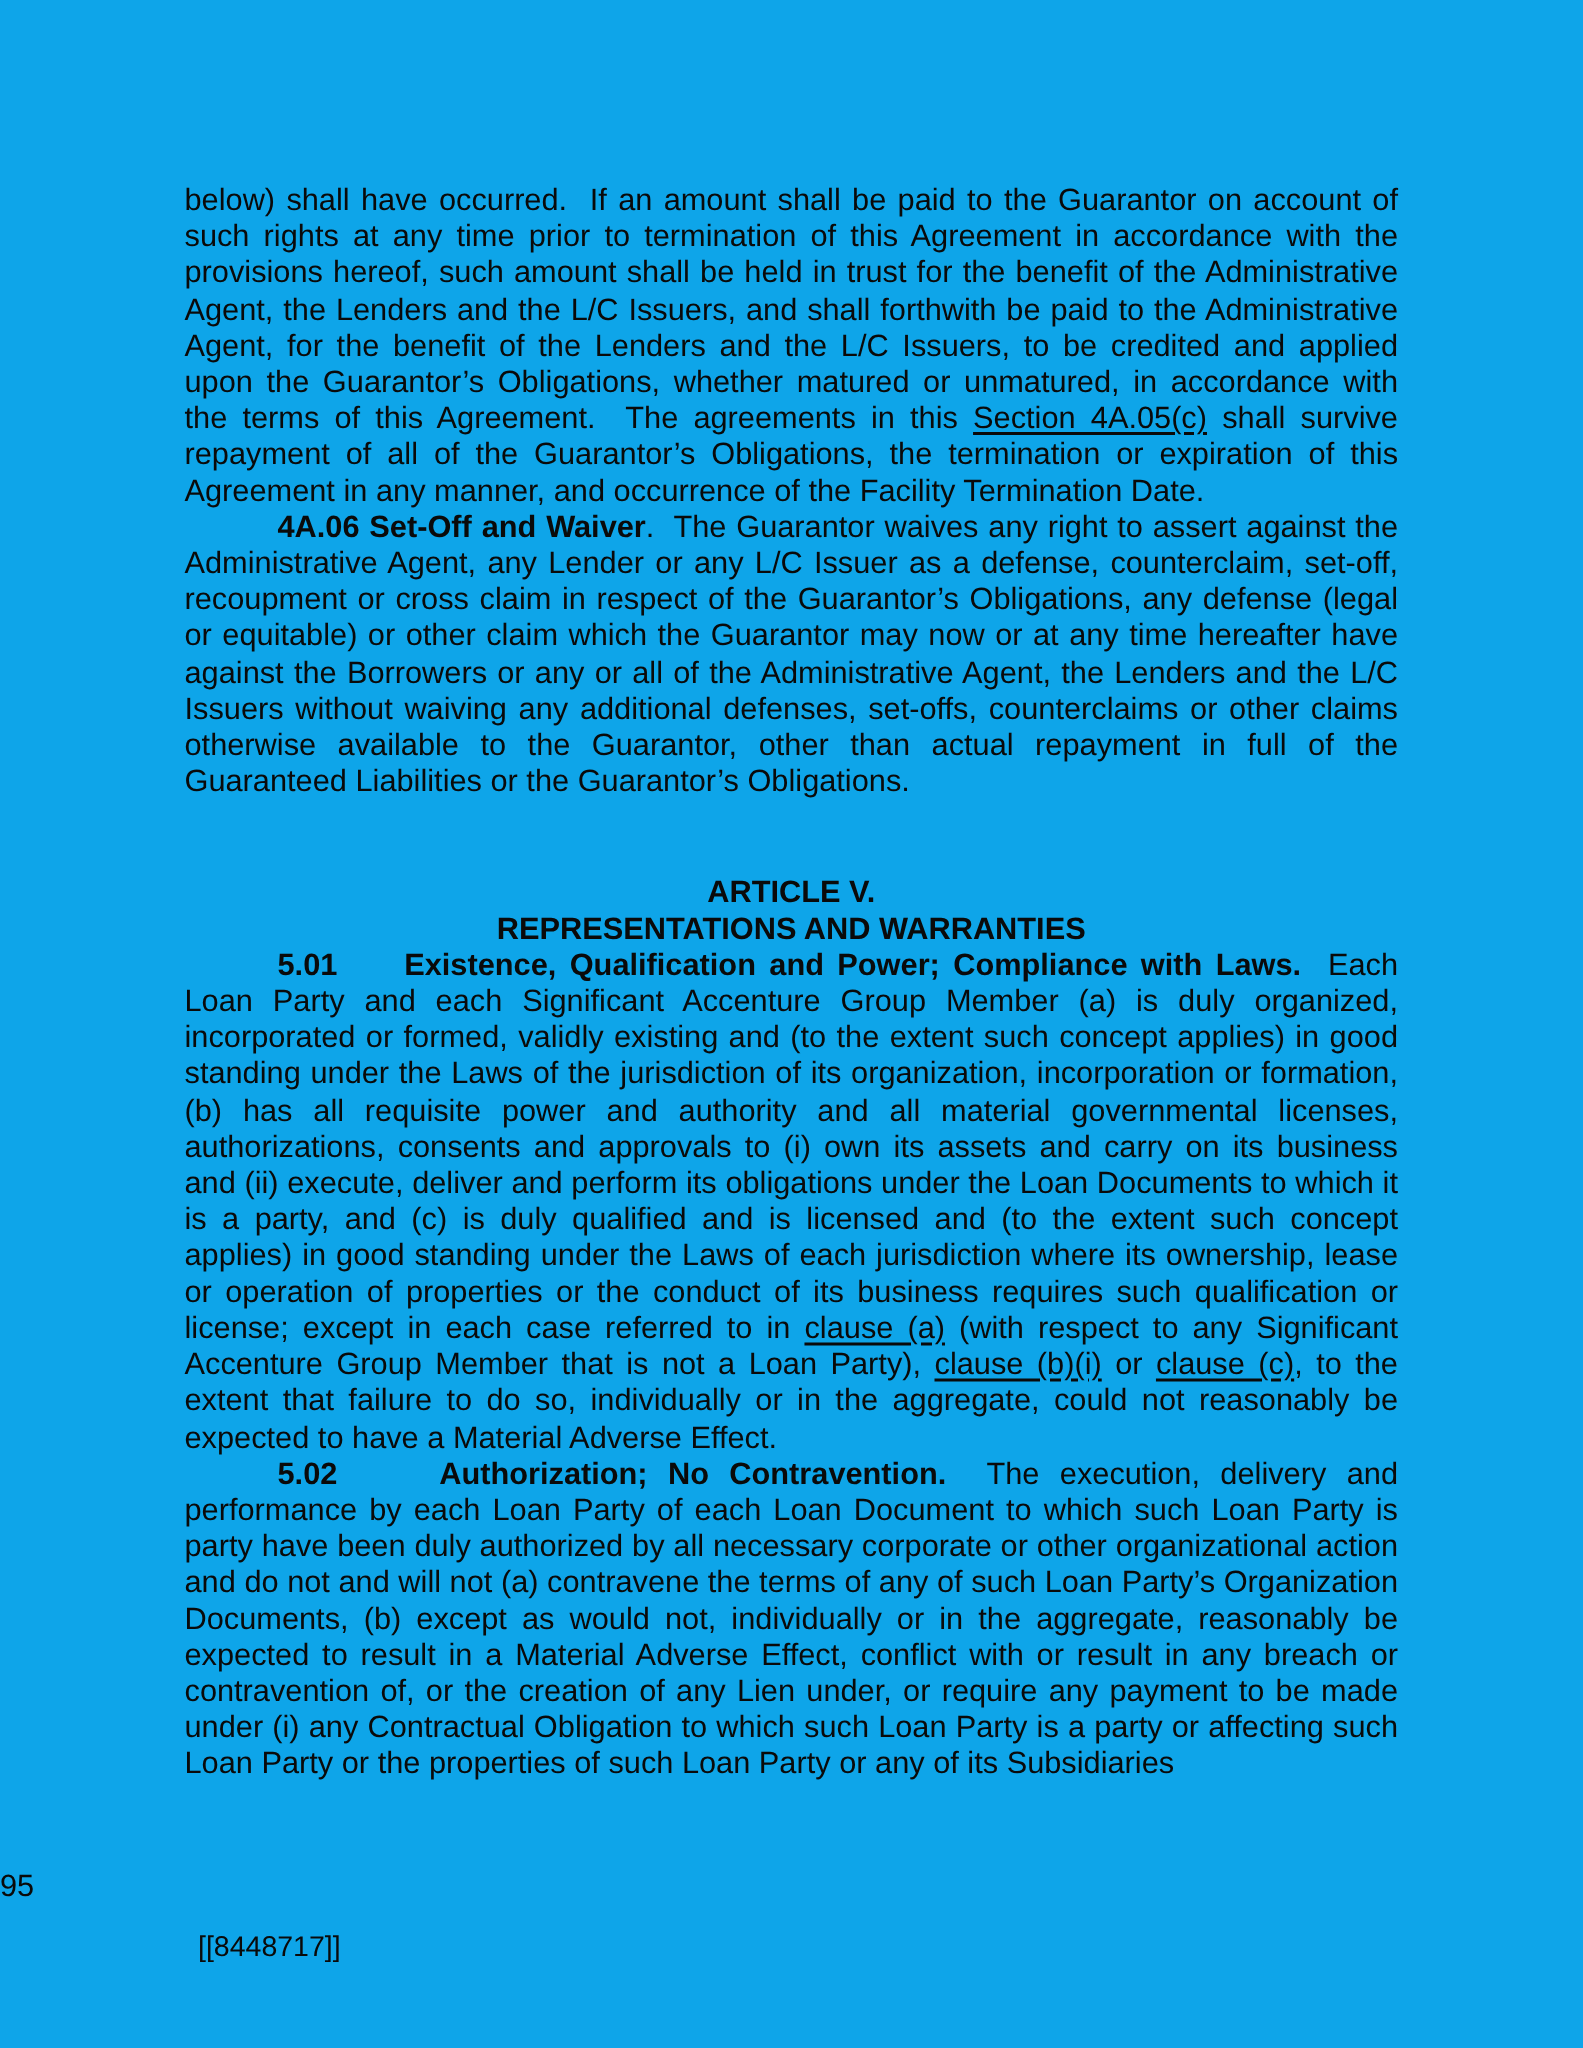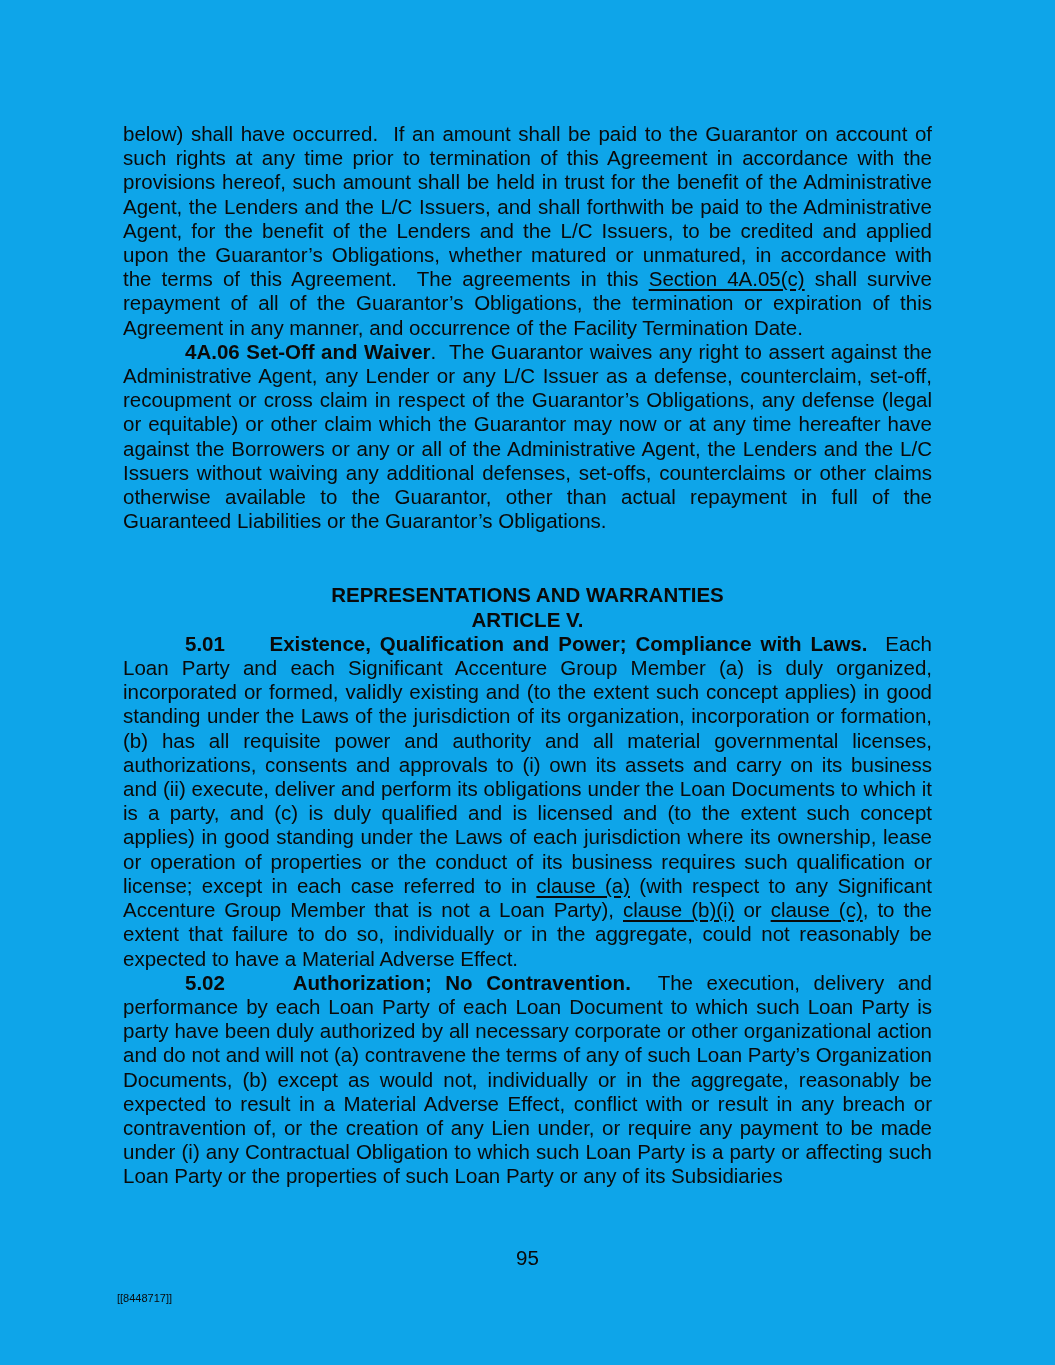--- a/index.html
+++ b/index.html
@@ -38,43 +38,43 @@
     font-weight: bold;
   }
   .article-heading div { white-space: nowrap; }
   .b { font-weight: bold; }
   .u { text-decoration: underline; text-underline-offset: 3px; }
   .page-number {
     position: absolute;
     top: 1246px;
     left: 0;
     width: 1055px;
-    text-align: center;
+    text-align: left;
   }
   .doc-id {
     position: absolute;
     top: 1291px;
-    left: 117px;
-    font-size: 11px;
+    left: 132px;
+    font-size: 19px;
     line-height: 15px;
   }
 </style>
 </head>
 <body>
 
 <div class="page">
   <div class="content">
 
     <p class="body-para"><span>below) shall have occurred.&nbsp; If an amount shall be paid to the Guarantor on account of such rights at any time prior to termination of this Agreement in accordance with the provisions hereof, such amount shall be held in trust for the benefit of the Administrative Agent, the Lenders and the L/C Issuers, and shall forthwith be paid to the Administrative Agent, for the benefit of the Lenders and the L/C Issuers, to be credited and applied upon the Guarantor’s Obligations, whether matured or unmatured, in accordance with the terms of this Agreement.&nbsp; The agreements in this </span><span class="u">Section 4A.05(c)</span><span> shall survive repayment of all of the Guarantor’s Obligations, the termination or expiration of this Agreement in any manner, and occurrence of the Facility Termination Date.</span></p>
 
     <p class="body-para indent mt-std"><span class="b">4A.06 Set-Off and Waiver</span><span>.&nbsp; The Guarantor waives any right to assert against the Administrative Agent, any Lender or any L/C Issuer as a defense, counterclaim, set-off, recoupment or cross claim in respect of the Guarantor’s Obligations, any defense (legal or equitable) or other claim which the Guarantor may now or at any time hereafter have against the Borrowers or any or all of the Administrative Agent, the Lenders and the L/C Issuers without waiving any additional defenses, set-offs, counterclaims or other claims otherwise available to the Guarantor, other than actual repayment in full of the Guaranteed Liabilities or the Guarantor’s Obligations.</span></p>
 
     <div class="article-heading">
+      <div>ARTICLE V.</div>
       <div>REPRESENTATIONS AND WARRANTIES</div>
-      <div>ARTICLE V.</div>
     </div>
 
 
     <p class="body-para indent mt-std"><span class="b">5.01&nbsp;&nbsp;&nbsp;&nbsp;&nbsp;Existence, Qualification and Power; Compliance with Laws.</span><span>&nbsp; Each Loan Party and each Significant Accenture Group Member (a) is duly organized, incorporated or formed, validly existing and (to the extent such concept applies) in good standing under the Laws of the jurisdiction of its organization, incorporation or formation, (b) has all requisite power and authority and all material governmental licenses, authorizations, consents and approvals to (i) own its assets and carry on its business and (ii) execute, deliver and perform its obligations under the Loan Documents to which it is a party, and (c) is duly qualified and is licensed and (to the extent such concept applies) in good standing under the Laws of each jurisdiction where its ownership, lease or operation of properties or the conduct of its business requires such qualification or license; except in each case referred to in </span><span class="u">clause (a)</span><span> (with respect to any Significant Accenture Group Member that is not a Loan Party), </span><span class="u">clause (b)(i)</span><span> or </span><span class="u">clause (c)</span><span>, to the extent that failure to do so, individually or in the aggregate, could not reasonably be expected to have a Material Adverse Effect.</span></p>
 
     <p class="body-para indent mt-std"><span class="b">5.02&nbsp;&nbsp;&nbsp;&nbsp;&nbsp;Authorization; No Contravention.</span><span>&nbsp; The execution, delivery and performance by each Loan Party of each Loan Document to which such Loan Party is party have been duly authorized by all necessary corporate or other organizational action and do not and will not (a) contravene the terms of any of such Loan Party’s Organization Documents, (b) except as would not, individually or in the aggregate, reasonably be expected to result in a Material Adverse Effect, conflict with or result in any breach or contravention of, or the creation of any Lien under, or require any payment to be made under (i) any Contractual Obligation to which such Loan Party is a party or affecting such Loan Party or the properties of such Loan Party or any of its Subsidiaries</span></p>
 
   </div>
 
   <div class="page-number">95</div>

